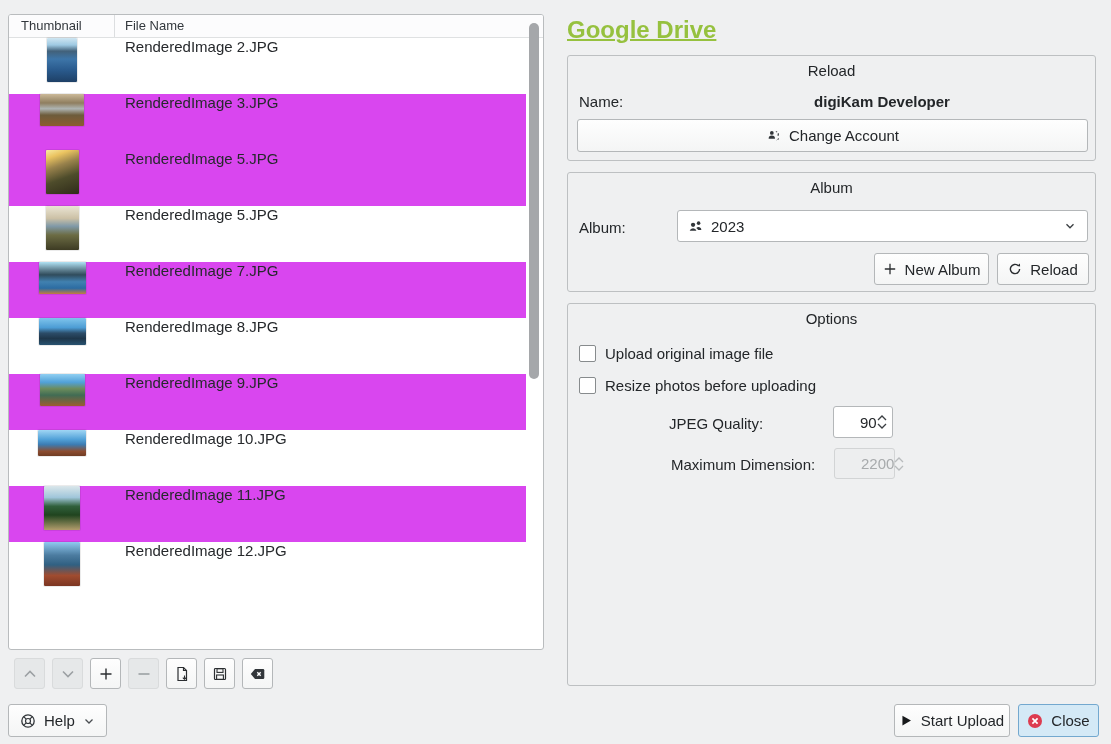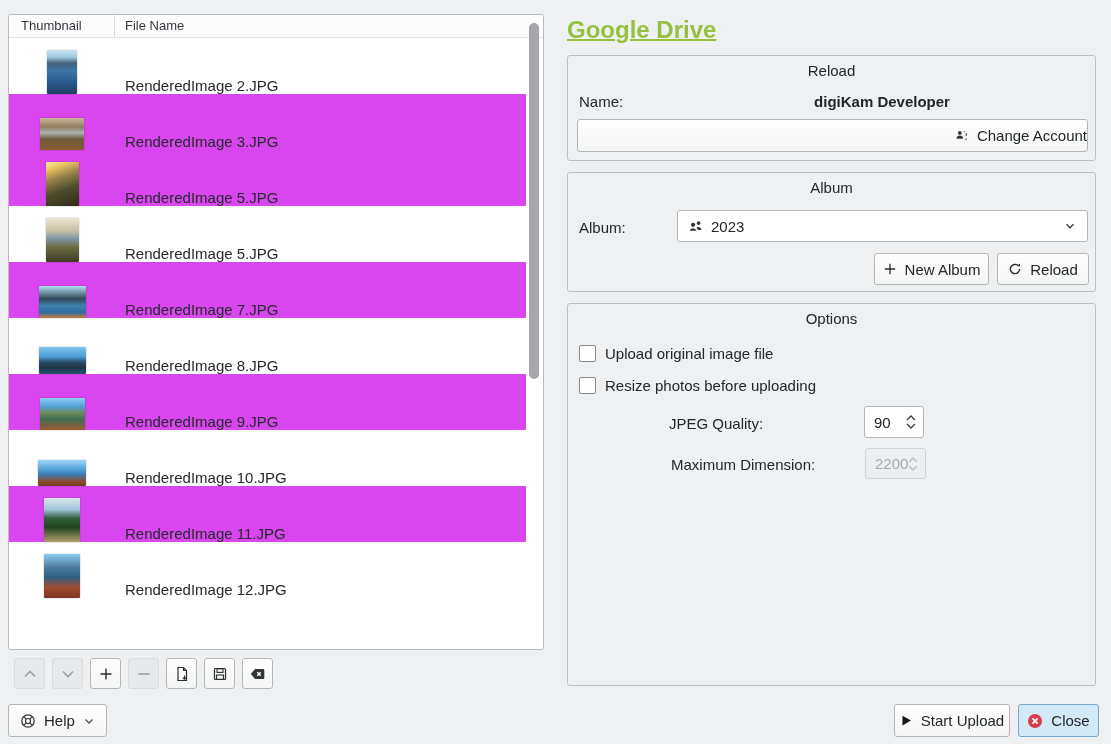--- a/index.html
+++ b/index.html
@@ -11,21 +11,21 @@
   
   .list-frame {
     position:absolute; left:8px; top:14px; width:536px; height:636px;
     background:#ffffff; border:1px solid #b9bcbe; border-radius:3px; overflow:hidden;
   }
   .list-header { display:flex; height:23px; background:#fcfcfd; border-bottom:1px solid #dfe1e2;
     font-size:13px; color:#33383d; }
   .hdr-thumb { width:106px; line-height:22px; padding-left:12px; border-right:1px solid #dcdee0; }
   .hdr-name { flex:1; line-height:22px; padding-left:10px; }
   .rows { position:absolute; left:0; top:23px; width:517px; }
-  .row { display:flex; align-items:flex-end; height:56px; background:#ffffff; }
+  .row { display:flex; align-items:flex-start; height:56px; background:#ffffff; }
   .row.alt { background:#d946ef; }
   .thumb-cell { width:106px; display:flex; align-items:center; justify-content:center; }
   .thumb { border-radius:1px; box-shadow:0 0 0 1px rgba(0,0,0,0.08); }
   .name-cell { flex:1; padding-left:10px; font-size:15px; color:#26292c; }
   .scroll-thumb { position:absolute; right:4px; top:8px; width:10px; height:356px;
     background:#a5a7aa; border-radius:5px; }
   
   .btn {
     background:linear-gradient(#fefefe,#f4f5f5); border:1px solid #b4b7b9; border-radius:3px;
     display:flex; align-items:center; justify-content:center; gap:8px;
@@ -42,32 +42,32 @@
     text-decoration:underline; text-decoration-thickness:2px; }
   .groupbox { position:absolute; left:567px; width:529px;
     border:1px solid #bdc0c2; border-radius:3px; }
   .group-title { position:absolute; top:6px; left:0; right:0; text-align:center; color:#232629; }
   #account-group { top:55px;  height:106px; }
   #album-group   { top:172px; height:120px; }
   #options-group { top:303px; height:383px; }
   .abs { position:absolute; }
   .name-label { left:11px; top:37px; }
   .name-value { left:108px; width:412px; top:37px; text-align:center; font-weight:bold; }
-  .change-btn { left:9px; top:63px; width:511px; height:33px;justify-content:flex-end; }
+  .change-btn { left:9px; top:63px; width:511px; height:33px; }
   .album-label { left:11px; top:46px; }
   .combobox { left:109px; top:37px; width:411px; height:32px; background:#fff;
     border:1px solid #b4b7b9; border-radius:3px; display:flex; align-items:center;
     padding:0 10px; gap:8px; }
   .combo-chevron { margin-left:auto; display:flex; color:#3a3e42; }
   .new-album-btn { left:306px; top:80px; width:115px; height:32px; }
   .reload-btn    { left:429px; top:80px; width:92px;  height:32px; }
   .check-row { position:absolute; display:flex; align-items:center; gap:9px; }
   .checkbox { width:17px; height:17px; background:#fff; border:1px solid #878b8d; border-radius:2px; }
   .spinbox { position:absolute; background:#fff; border:1px solid #b4b7b9; border-radius:3px;
-    display:flex; align-items:center; padding-left:9px;margin-left:31px; }
+    display:flex; align-items:center; padding-left:26px; }
   .spin-value { flex:1; }
   .spin-arrows { display:flex; flex-direction:column; gap:2px; padding-right:7px; color:#3a3e42; }
   .spinbox.disabled { background:#edeeef; border-color:#d2d4d5; color:#a7aaac; }
   .spinbox.disabled .spin-arrows { color:#b8bbbd; }
   
   .start-upload-btn { position:absolute; left:894px; top:704px; width:116px; height:33px; }
   .close-btn { position:absolute; left:1018px; top:704px; width:81px; height:33px;
     background:#d4e9f6; border:1px solid #73a8cf; }
   svg { display:block; }
 </style>

